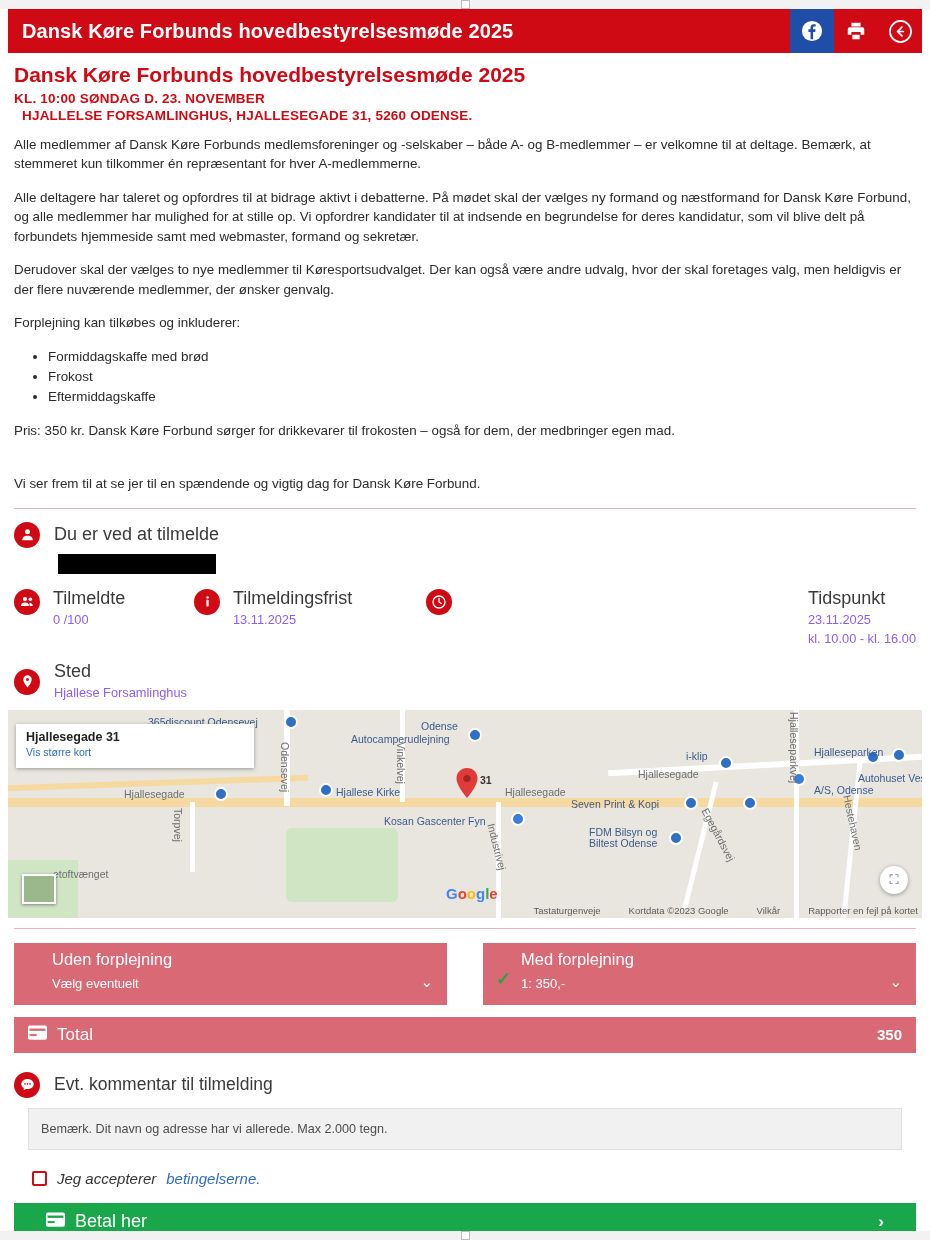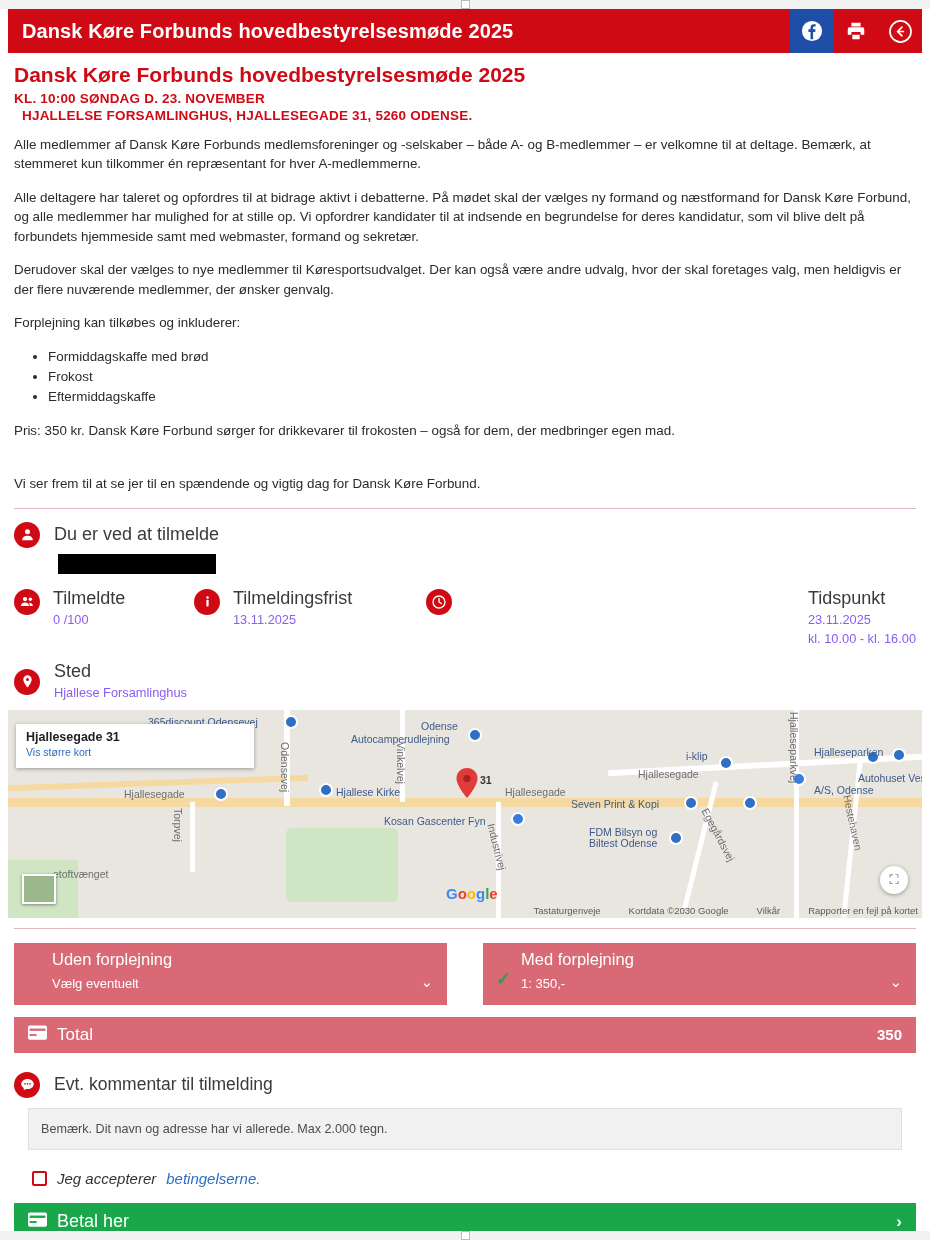--- a/index.html
+++ b/index.html
@@ -280,21 +280,21 @@
   }
   .terms a { color: #2d6cc0; font-style: italic; text-decoration: none; }
 
   
   .pay {
     margin-top: 16px;
     background: #1aa64b;
     height: 38px;
     display: flex; align-items: center;
     color: #fff;
-    padding: 0 14px;
+    padding: 0 32px;
   }
   .pay .plbl { font-size: 18px; margin-left: 10px; flex: 1; }
   .pay .arrow { font-size: 17px; font-weight: bold; }
 </style>
 </head>
 <body>
 
 <div class="page">
 
   <div class="notch-top">
@@ -489,21 +489,21 @@
       <div class="map-thumb"></div>
 
       <div class="map-google">
         <span class="g1">G</span><span class="g2">o</span><span class="g3">o</span><span class="g4">g</span><span class="g5">l</span><span class="g6">e</span>
       </div>
 
       <div class="map-fullscreen">⛶</div>
 
       <div class="map-footer">
         <span>Tastaturgenveje</span>
-        <span>Kortdata ©2030 Google</span>
+        <span>Kortdata ©2023 Google</span>
         <span>Vilkår</span>
         <span>Rapporter en fejl på kortet</span>
       </div>
     </div>
 
     <div class="pad">
       <hr class="sep" style="margin-top:10px;">
 
       <div class="options">
         <div class="opt">

